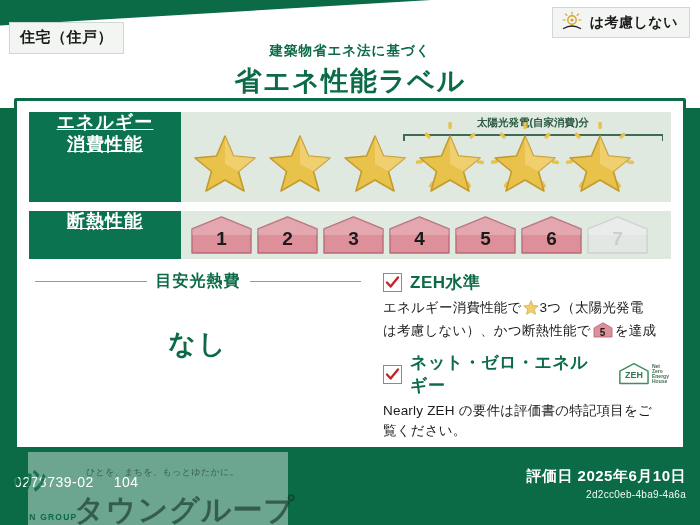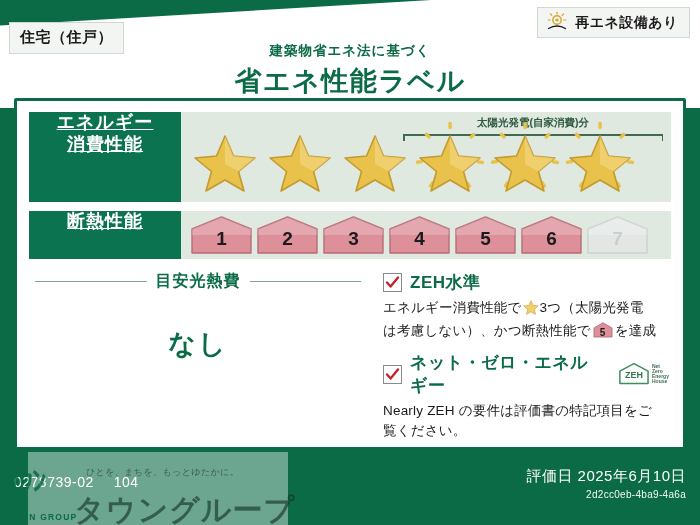--- a/index.html
+++ b/index.html
@@ -195,21 +195,21 @@
     background: #0b6b46; color: #ffffff; z-index: 5;
   }
   .foot-left {
     position: absolute; left: 14px; top: 22px;
     display: flex; align-items: baseline; gap: 20px;
     font-size: 14px; letter-spacing: .5px;
   }
   .foot-right {
     position: absolute; right: 14px; top: 15px; text-align: right;
   }
-  .foot-right .date { font-size: 15px; font-weight: normal; letter-spacing: .5px; }
+  .foot-right .date { font-size: 15px; font-weight: bold; letter-spacing: .5px; }
   .foot-right .uid  { font-size: 10px; margin-top: 3px; letter-spacing: .3px; opacity: .95; }
 
   
   .watermark {
     position: absolute; left: 0; bottom: 0;
     width: 700px; height: 73px; z-index: 7;
     pointer-events: none; overflow: hidden;
   }
   .wm-plate {
     position: absolute; left: 28px; bottom: 0; width: 260px; height: 73px;
@@ -253,21 +253,21 @@
         <g stroke="#d9a322" stroke-width="1.2" stroke-linecap="round">
           <line x1="11" y1="1" x2="11" y2="3"></line>
           <line x1="4.5" y1="3" x2="5.9" y2="4.4"></line>
           <line x1="17.5" y1="3" x2="16.1" y2="4.4"></line>
           <line x1="2.2" y1="9" x2="4.2" y2="9"></line>
           <line x1="19.8" y1="9" x2="17.8" y2="9"></line>
         </g>
         <path d="M2.5 17.5 Q11 12.5 19.5 17.5" fill="none" stroke="#1b1b1b" stroke-width="1.3" stroke-linecap="round"></path>
       </svg>
     </span>
-    <span class="txt">再エネ設備あり</span>
+    <span class="txt">は考慮しない</span>
   </div>
 
   <div class="headline">
     <div class="sub">建築物省エネ法に基づく</div>
     <div class="main">省エネ性能ラベル</div>
   </div>
 
   <div class="card">
 
     <div class="row energy">

